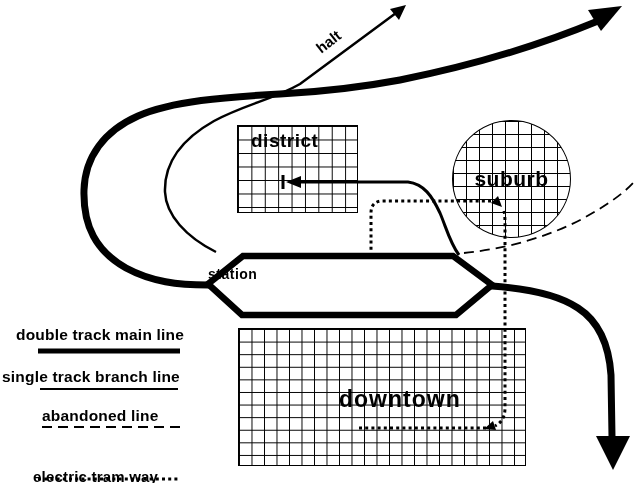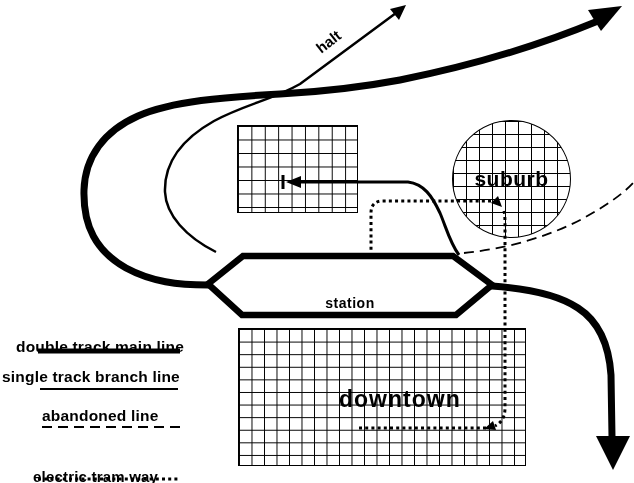--- a/index.html
+++ b/index.html
@@ -19,25 +19,25 @@
     background-color:#fff;
   }
   #business-zone{left:237px;top:125px;width:121px;height:88px;border:1px solid #000;background-size:13.4px 13.5px;}
   #downtown-zone{left:238px;top:328px;width:288px;height:138px;border:1px solid #000;background-size:12.5px 12.6px;}
   #suburb-zone{left:452px;top:120px;width:119px;height:118px;border:1.5px solid #000;border-radius:50%;background-size:13px 13px;}
   svg#ink{position:absolute;left:0;top:0;z-index:2;}
   .txt{position:absolute;z-index:3;font-weight:bold;white-space:nowrap;}
   #halt-label{left:315px;top:33px;font-size:15px;transform:rotate(-38deg);}
   #business-label{left:248px;top:129px;font-size:19px;line-height:23px;letter-spacing:0.5px;}
   #suburb-label{left:452px;top:167px;width:119px;text-align:center;font-size:21px;letter-spacing:0.5px;}
-  #station-title{left:208px;top:266px;width:284px;text-align:center;font-size:14px;letter-spacing:0.5px;margin-top:29px;}
+  #station-title{left:208px;top:266px;width:284px;text-align:left;font-size:14px;letter-spacing:0.5px;}
   #station-subtitle{left:208px;top:289px;width:284px;text-align:center;font-size:15px;letter-spacing:0.5px;}
   #downtown-label{left:339px;top:386px;font-size:23px;letter-spacing:1px;}
   .legend-label{font-size:15.5px;letter-spacing:0.2px;}
-  #legend-label-0{left:16px;top:326px;margin-top:12px;}
+  #legend-label-0{left:16px;top:326px;}
   #legend-label-1{left:2px;top:368px;}
   #legend-label-2{left:42px;top:407px;}
   #legend-label-3{left:33px;top:457px;font-size:15px;margin-top:11px;}
 </style>
 </head>
 <body>
 
 <div id="stage">
 
   <div id="business-zone" class="zone grid"></div>
@@ -71,20 +71,21 @@
 
     <path d="M 38 351 H 180" stroke="#000" stroke-width="5"></path>
     <path d="M 40 389 H 178" stroke="#000" stroke-width="2"></path>
     <path d="M 42 427 H 180" stroke="#000" stroke-width="2" stroke-dasharray="10 6"></path>
     <path d="M 38 479 H 178" stroke="#000" stroke-width="3" stroke-dasharray="3 3.2"></path>
   </svg>
 
   <div id="halt-label" class="txt">halt</div>
 
   <div id="business-label" class="txt">
+    <span style="display:block;padding-left:3px">district</span>
   </div>
 
   <div id="suburb-label" class="txt">suburb</div>
 
   <div id="station-title" class="txt">station</div>
 
   <div id="downtown-label" class="txt">downtown</div>
 
   <div id="legend-label-0" class="txt legend-label">double track main line</div>
   <div id="legend-label-2" class="txt legend-label">abandoned line</div>

